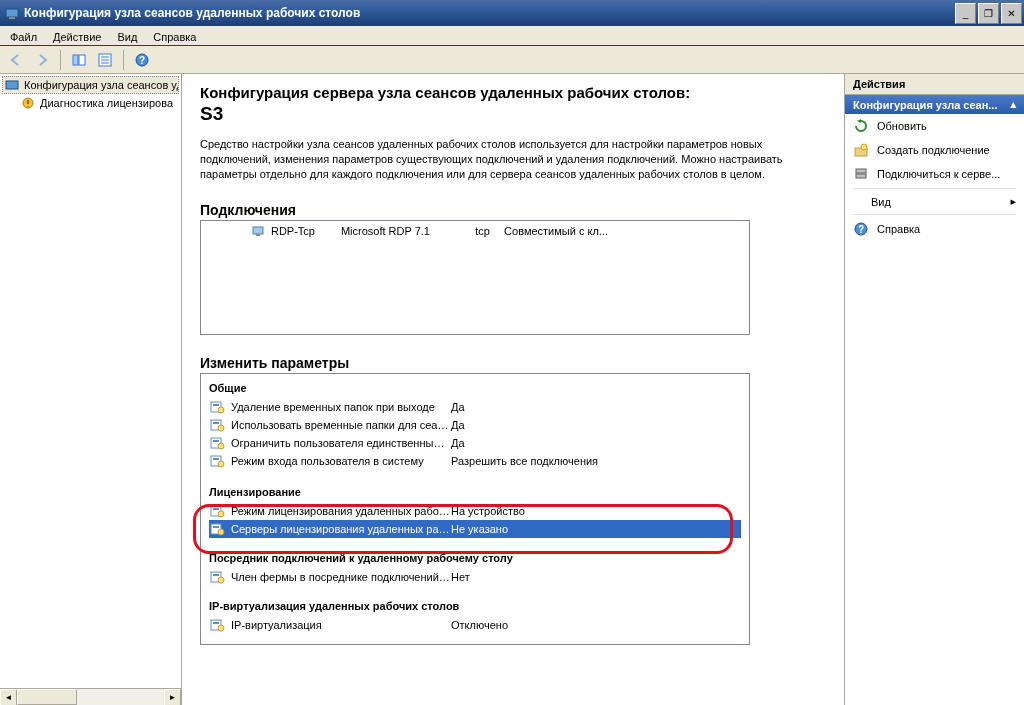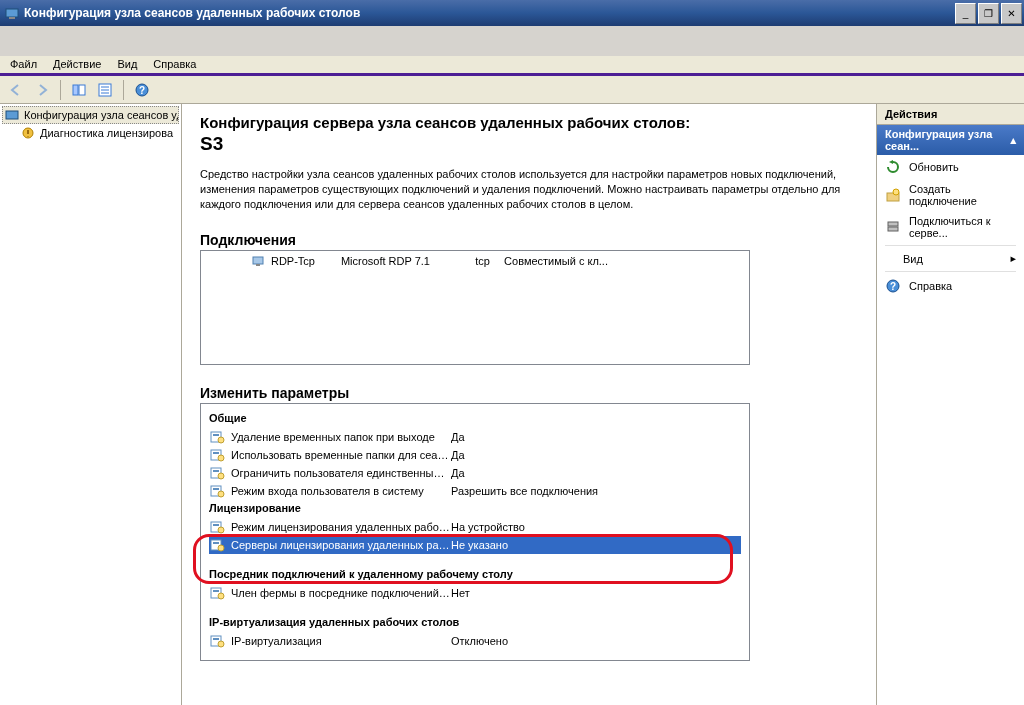--- a/index.html
+++ b/index.html
@@ -35,25 +35,24 @@
     border: 1px solid #808080;
     border-top-color: #fff;
     border-left-color: #fff;
     display: flex; align-items: center; justify-content: center;
     font-size: 10px;
     color: #000;
   }
   .menubar {
     height: 20px;
     background: #ece9d8;
-    border-bottom: 3px solid #4c1d95;
-    display: flex;
-    align-items: flex-start;
+    border-bottom: 1px solid #4c1d95;
+    display: flex;
+    align-items: flex-end;
     padding: 0 2px;
-    margin-top: 30px;
   }
   .menu-item {
     padding: 2px 8px;
     cursor: default;
   }
   .toolbar {
     height: 28px;
     background: #ece9d8;
     border-bottom: 1px solid #aca899;
     display: flex;
@@ -225,21 +224,21 @@
   .setting-value {
     flex: 1;
   }
   .red-ring {
     position: absolute;
     border: 3px solid #e01020;
     border-radius: 16px;
     pointer-events: none;
   }
   .actions-panel {
-    width: 148px;
+    width: 180px;
     border-left: 1px solid #aca899;
     background: #fff;
     display: flex;
     flex-direction: column;
   }
   .actions-header {
     background: #ece9d8;
     border-bottom: 1px solid #aca899;
     padding: 4px 8px;
     font-size: 11px;
@@ -438,21 +437,21 @@
                 <rect x="2" y="3" width="10" height="10" fill="#fff" stroke="#6090c0"></rect>
                 <rect x="4" y="5" width="6" height="2" fill="#6090c0"></rect>
                 <circle cx="12" cy="11" r="3" fill="#ffe080" stroke="#c0a030"></circle>
               </svg>
             </span>
             <span class="setting-label">Режим входа пользователя в систему</span>
             <span class="setting-value">Разрешить все подключения</span>
           </div>
         </div>
 
-      <div class="sub-heading" style="margin-top:2px">Лицензирование</div>
+      <div class="sub-heading" style="margin-top:16px">Лицензирование</div>
       <div id="licensing-rows" style="position:relative">
           <div class="setting-row">
             <span class="setting-icon">
               <svg width="16" height="16">
                 <rect x="2" y="3" width="10" height="10" fill="#fff" stroke="#6090c0"></rect>
                 <rect x="4" y="5" width="6" height="2" fill="#6090c0"></rect>
                 <circle cx="12" cy="11" r="3" fill="#ffe080" stroke="#c0a030"></circle>
               </svg>
             </span>
             <span class="setting-label">Режим лицензирования удаленных рабочи...</span>

